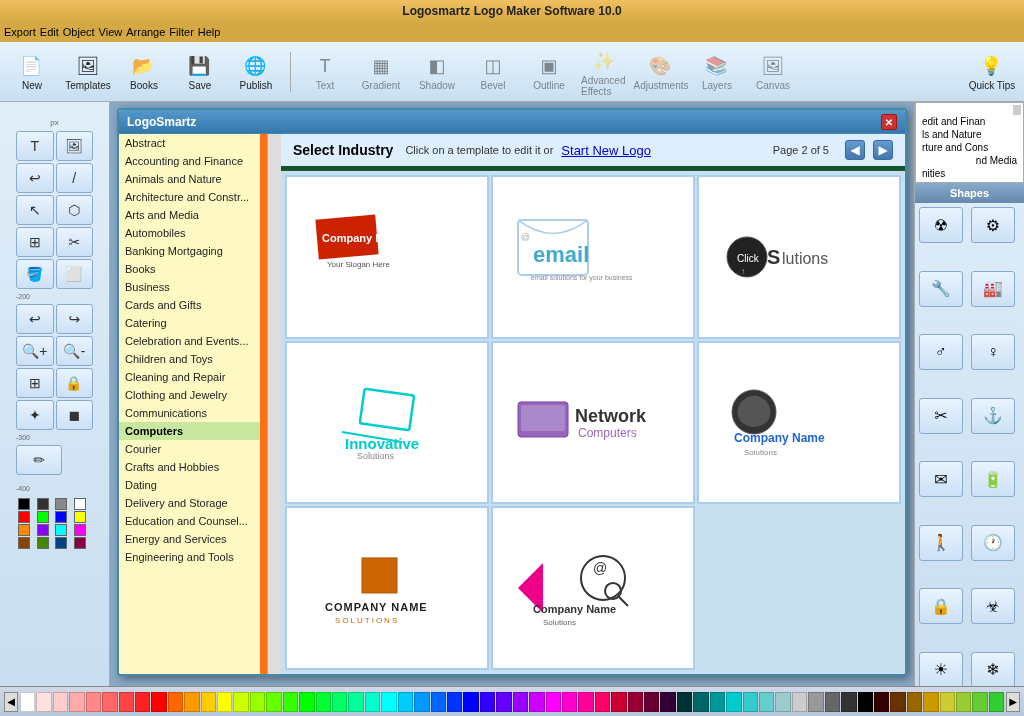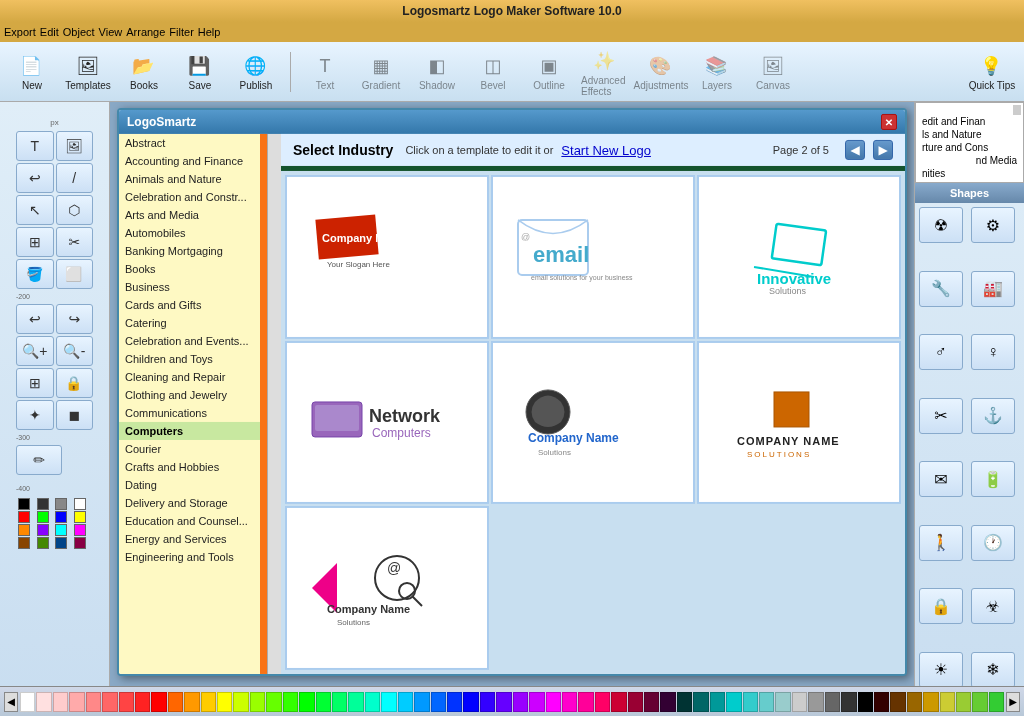--- a/index.html
+++ b/index.html
@@ -369,21 +369,21 @@
 
         <div id="dialog-content">
 
           <div style="display:flex;height:100%;">
             <div id="category-list">
 
             <div id="category-list-scroll">
                   <div class="category-item">Abstract</div>
                   <div class="category-item">Accounting and Finance</div>
                   <div class="category-item">Animals and Nature</div>
-                  <div class="category-item">Celebration and Constr...</div>
+                  <div class="category-item">Architecture and Constr...</div>
                   <div class="category-item">Arts and Media</div>
                   <div class="category-item">Automobiles</div>
                   <div class="category-item">Banking Mortgaging</div>
                   <div class="category-item">Books</div>
                   <div class="category-item">Business</div>
                   <div class="category-item">Cards and Gifts</div>
                   <div class="category-item">Catering</div>
                   <div class="category-item">Celebration and Events...</div>
                   <div class="category-item">Children and Toys</div>
                   <div class="category-item">Cleaning and Repair</div>
@@ -431,20 +431,31 @@
                   <svg width="160" height="90" viewBox="0 0 160 90">
                     <rect x="5" y="8" width="70" height="55" fill="none" stroke="#aaccee" stroke-width="2" rx="4"></rect>
                     <text x="8" y="28" font-size="9" fill="#aaaaaa">@</text>
                     <text x="20" y="50" font-size="22" fill="#44aacc" font-weight="bold">email</text>
                     <text x="18" y="68" font-size="7" fill="#888">email solutions for your business</text>
                     <path d="M5 8 Q40 35 75 8" fill="none" stroke="#aaccee" stroke-width="1.5"></path>
                   </svg>
                 </div>
               </div>
 
+              <div class="template-cell">
+                <div class="template-img">
+                  <svg width="160" height="90" viewBox="0 0 160 90">
+                    <circle cx="28" cy="45" r="20" fill="#222" stroke="#555" stroke-width="1"></circle>
+                    <text x="18" y="50" font-size="10" fill="white">Click</text>
+                    <text x="22" y="62" font-size="8" fill="#aaa">↑</text>
+                    <text x="48" y="52" font-size="20" fill="#333" font-weight="bold">S</text>
+                    <text x="63" y="52" font-size="16" fill="#555">lutions</text>
+                  </svg>
+                </div>
+              </div>
 
               <div class="template-cell">
                 <div class="template-img">
                   <svg width="160" height="90" viewBox="0 0 160 90">
                     <rect x="55" y="15" width="50" height="35" fill="none" stroke="#00cccc" stroke-width="2.5" rx="2" transform="rotate(8 80 32)"></rect>
                     <line x1="35" y1="55" x2="95" y2="65" stroke="#00cccc" stroke-width="2"></line>
                     <text x="38" y="72" font-size="15" fill="#00cccc" font-weight="bold">Innovative</text>
                     <text x="50" y="82" font-size="9" fill="#888">Solutions</text>
                   </svg>
                 </div>

